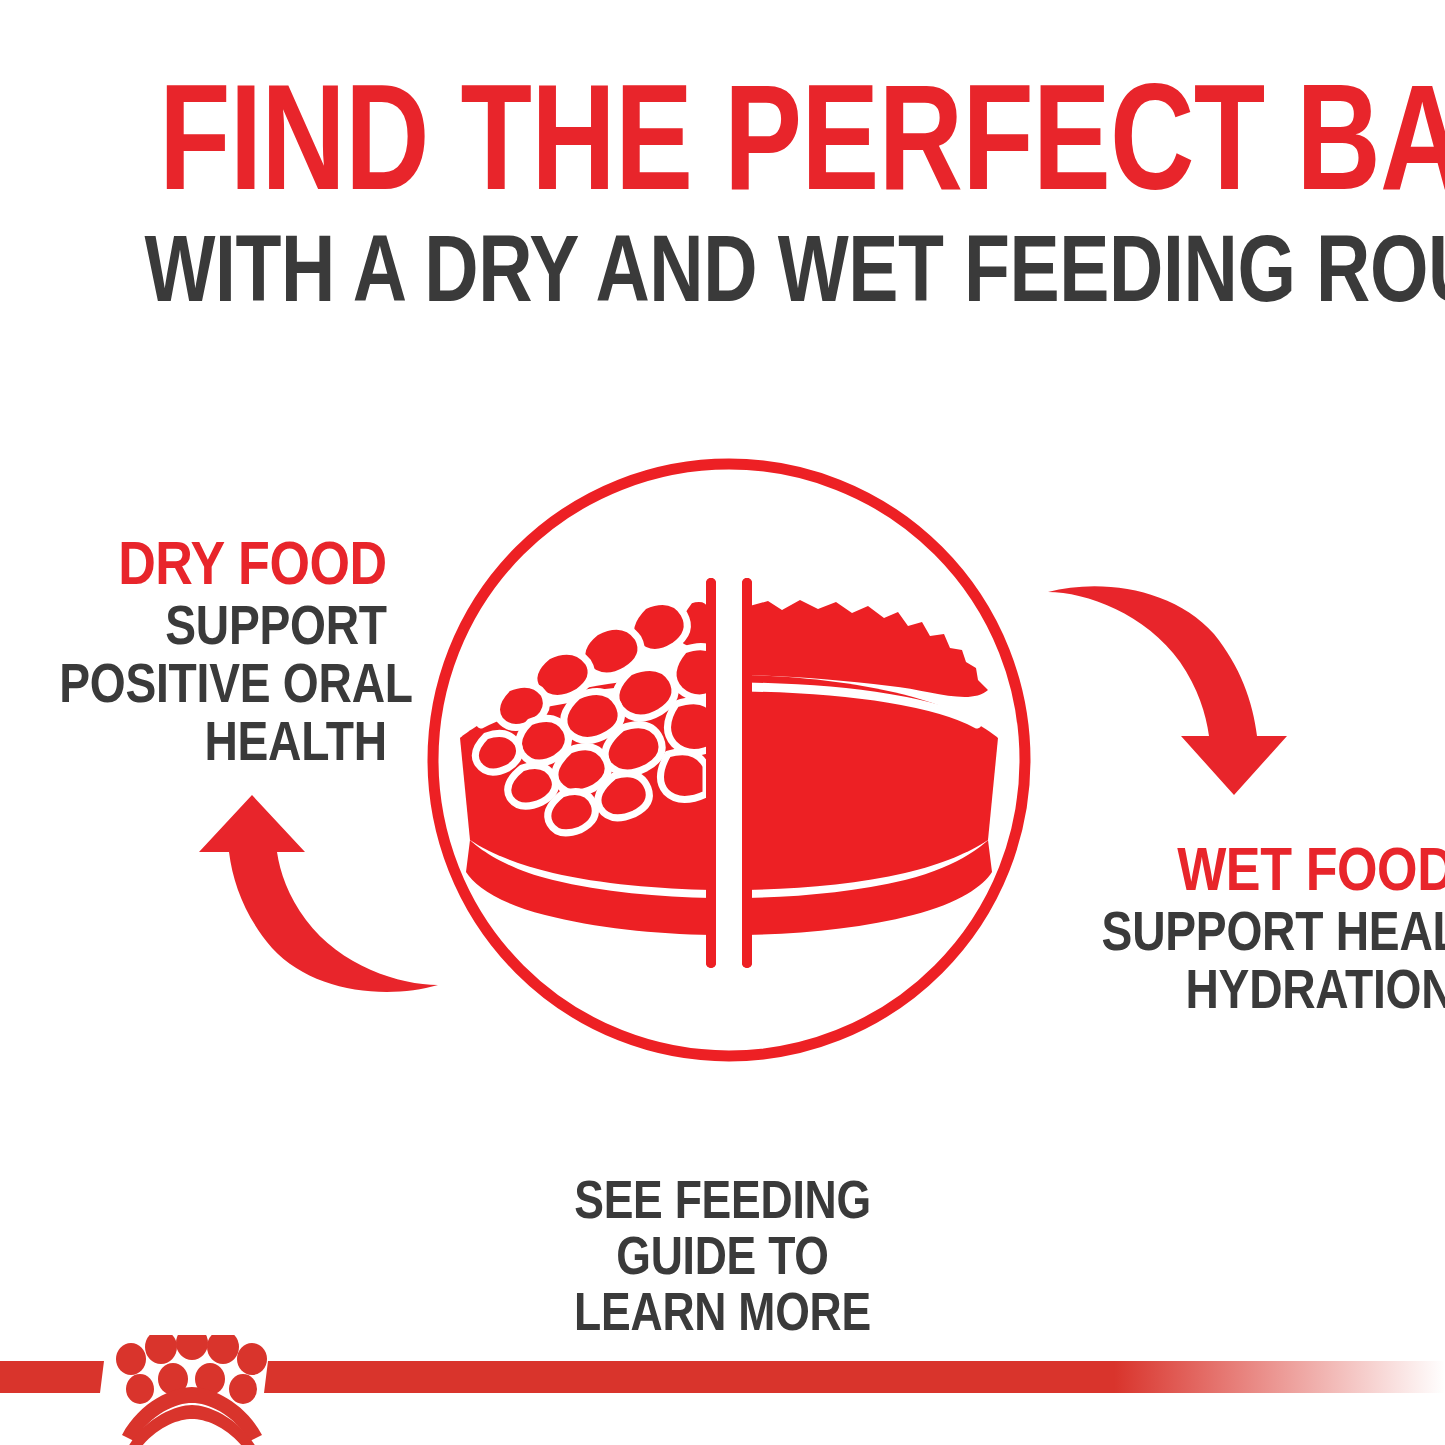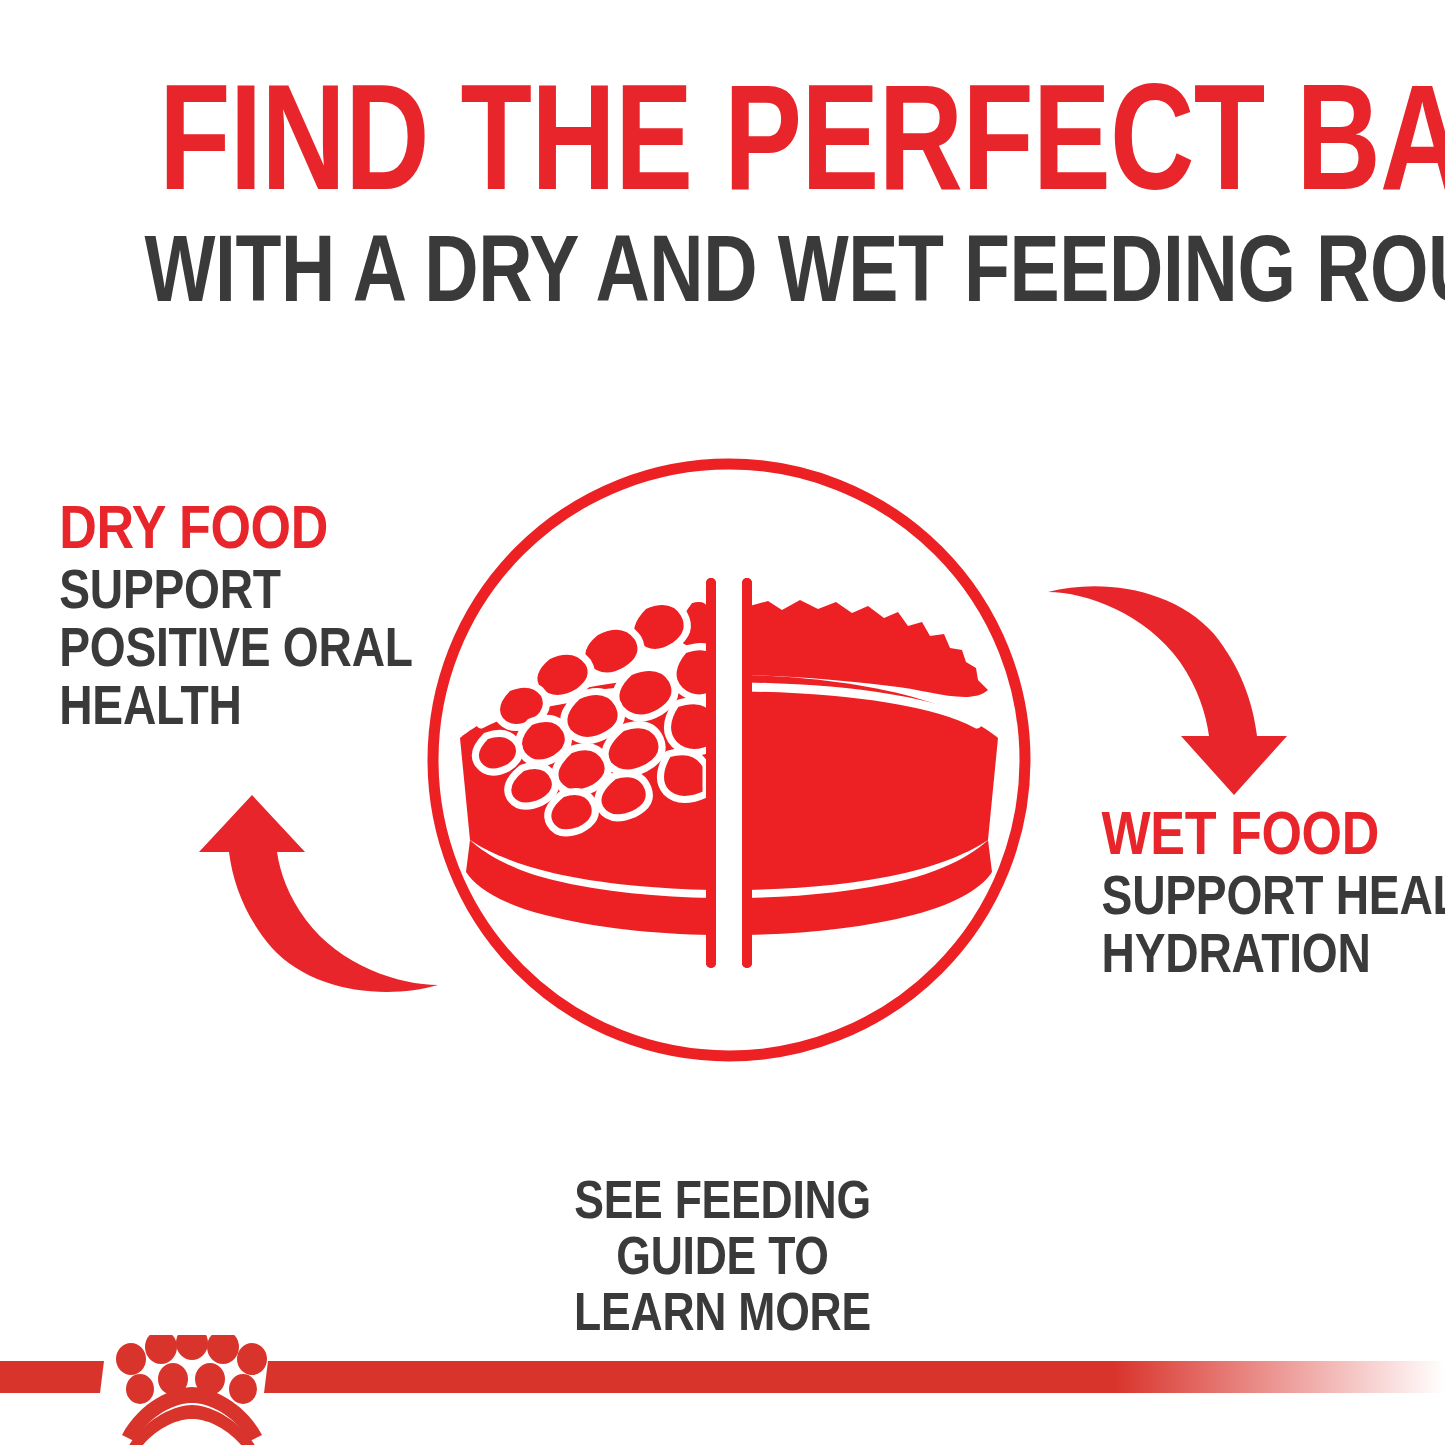--- a/index.html
+++ b/index.html
@@ -46,21 +46,22 @@
     line-height: 94px;
     letter-spacing: -0.5px;
     transform: scaleX(0.80);
     transform-origin: 50% 50%;
     white-space: nowrap;
   }
 
   
   .callout {
     position: absolute;
-    text-align: left;
+    text-align: right;
+    margin-top: 36px;
   }
   .callout .label {
     color: #E8252B;
     font-family: "Liberation Sans Narrow", "Liberation Sans", sans-serif;
     font-weight: bold;
     font-size: 62px;
     line-height: 66px;
     letter-spacing: -0.5px;
     transform: scaleX(0.84);
     white-space: nowrap;

